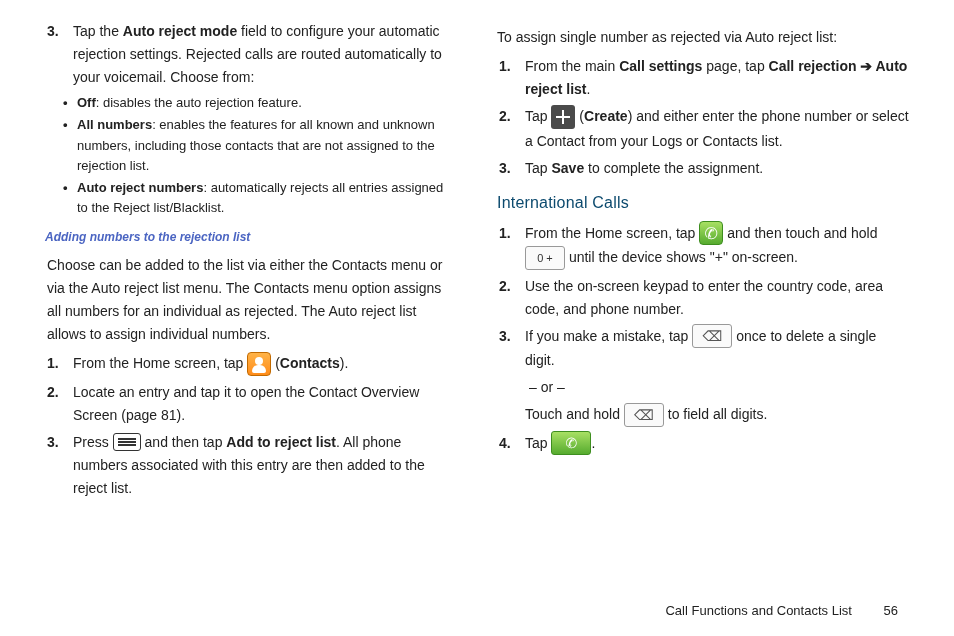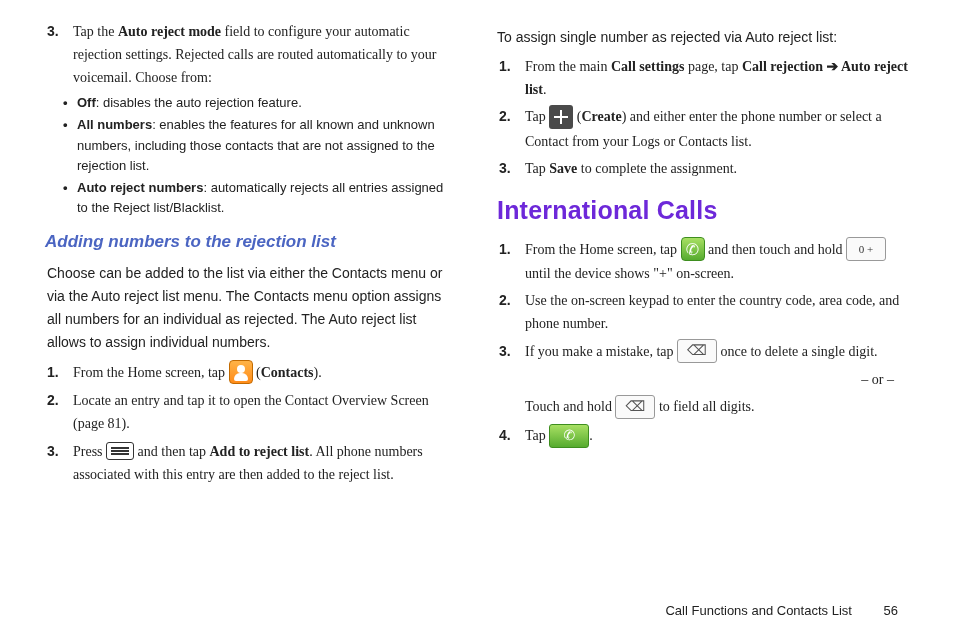--- a/index.html
+++ b/index.html
@@ -26,21 +26,20 @@
       margin-bottom: 4px;
     }
     .num {
       font-weight: bold;
       width: 28px;
       flex-shrink: 0;
       padding-left: 2px;
     }
     .num-body {
       flex: 1;
-      font-family: Liberation Serif, serif;
     }
     .bullet-item {
       display: flex;
       margin-top: 2px;
       margin-bottom: 2px;
       padding-left: 18px;
       font-size: 13px;
       line-height: 1.55;
     }
     .bullet-mark {
@@ -48,27 +47,27 @@
       flex-shrink: 0;
       font-weight: bold;
     }
     .bullet-body {
       flex: 1;
     }
     .h-sub {
       color: #4b65c2;
       font-style: italic;
       font-weight: bold;
-      font-size: 17px;
+      font-size: 12px;
       margin: 10px 0 6px 0;
     }
     .h-section {
-      color: #6d28d9;
-      font-weight: bold;
-      font-size: 25px;
+      color: #0c4a6e;
+      font-weight: normal;
+      font-size: 16px;
       margin: 10px 0 6px 0;
       letter-spacing: 0.2px;
     }
     .para {
       margin: 2px 0 6px 0;
       padding-left: 2px;
     }
     .bold-line {
       font-weight: normal;
       margin: 6px 0 6px 0;
@@ -287,21 +286,21 @@
       <div class="num">2.</div>
       <div class="num-body">Use the on-screen keypad to enter the country code, area code, and phone number.</div>
     </div>
 
     <div class="num-item">
       <div class="num">3.</div>
       <div class="num-body">
         <span>If you make a mistake, tap </span>
         <span class="icon icon-del"></span>
         <span> once to delete a single digit.</span>
-        <div style="margin:4px 15px;text-align:right;">– or –</div>
+        <div style="margin:4px 4px;">– or –</div>
         <span>Touch and hold </span>
         <span class="icon icon-del"></span>
         <span> to field all digits.</span>
       </div>
     </div>
 
     <div class="num-item">
       <div class="num">4.</div>
       <div class="num-body">
         <span>Tap </span>

